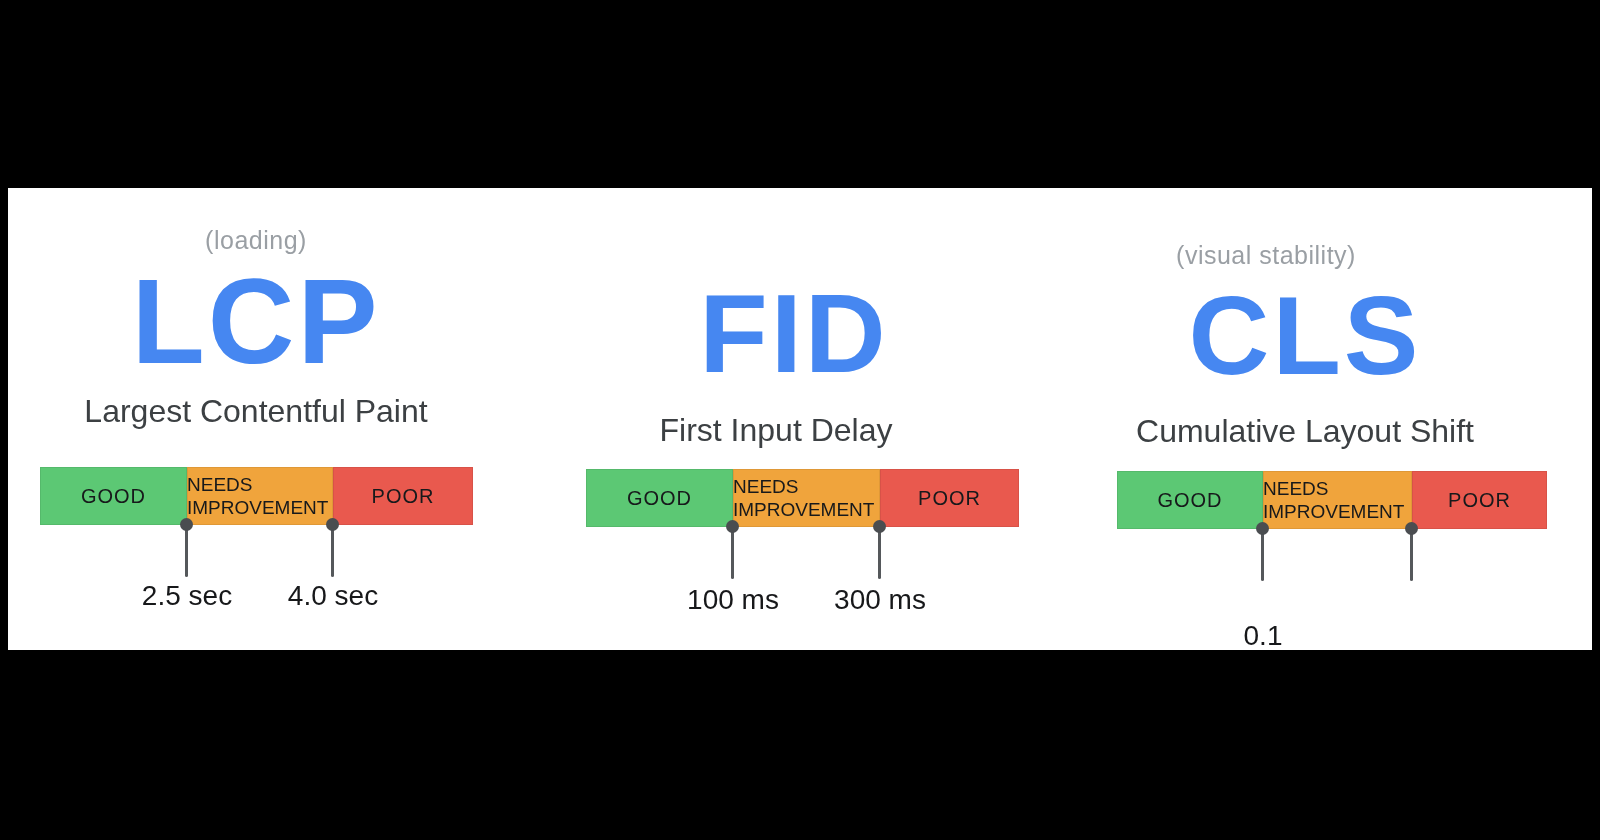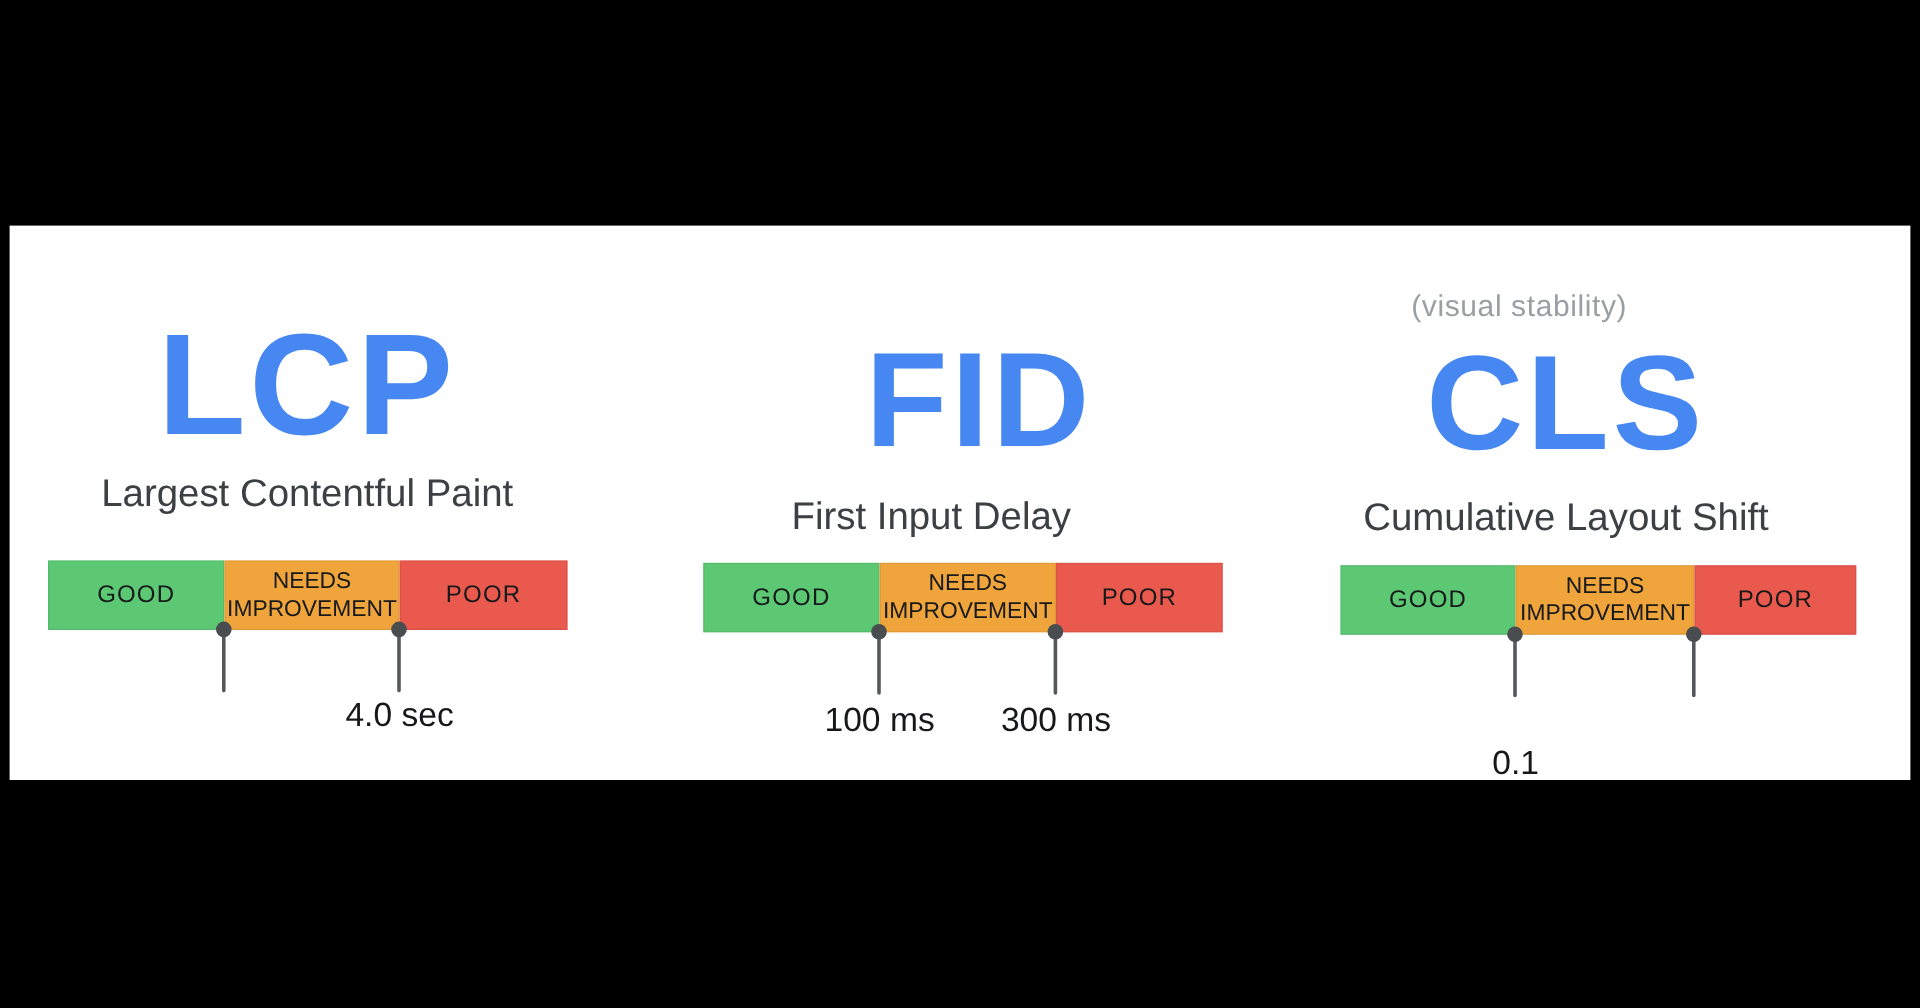--- a/index.html
+++ b/index.html
@@ -19,35 +19,35 @@
   .txt{position:absolute;text-align:center;}
   .tag{font-size:25px;line-height:30px;color:var(--category-gray,#9A9FA4);letter-spacing:0.5px;}
   .acronym{font-weight:bold;color:var(--accent-blue,#4687F1);}
   .fullname{font-size:32px;line-height:38px;color:var(--name-dark,#3C4043);}
 
   .m0 .tag{left:-2px;width:500px;top:37px;}
   .m1 .tag{left:530px;width:500px;top:51px;}
   .m2 .tag{left:1008px;width:500px;top:52px;}
 
   .m0 .acronym{left:-2px;width:500px;top:73px;font-size:120px;line-height:120px;letter-spacing:3px;}
-  .m1 .acronym{left:558px;width:500px;top:90px;font-size:112px;line-height:112px;letter-spacing:3px;}
+  .m1 .acronym{left:536px;width:500px;top:90px;font-size:112px;line-height:112px;letter-spacing:3px;}
   .m2 .acronym{left:1047px;width:500px;top:92px;font-size:112px;line-height:112px;letter-spacing:3px;}
 
   .m0 .fullname{left:-2px;width:500px;top:204px;}
   .m1 .fullname{left:518px;width:500px;top:223px;}
   .m2 .fullname{left:1047px;width:500px;top:224px;}
 
   .bar{position:absolute;display:flex;height:58px;}
   .m0 .bar{left:32px;top:279px;width:433px;}
   .m1 .bar{left:578px;top:281px;width:433px;}
   .m2 .bar{left:1109px;top:283px;width:430px;}
 
   .seg{
     display:flex;align-items:center;justify-content:center;
-    text-align:center;font-weight:500;color:#17191B;
+    text-align:left;font-weight:500;color:#17191B;
     box-shadow:inset 0 0 0 1px rgba(0,0,0,0.07);
   }
   .seg.good{background:var(--good-green,#5CC874);font-size:20px;letter-spacing:1px;}
   .seg.needs{background:var(--needs-orange,#F0A43C);font-size:19px;line-height:23px;padding:0 0;box-sizing:border-box;}
   .seg.poor{background:var(--poor-red,#E9594E);font-size:20px;letter-spacing:1px;}
 
   .m0 .seg.good{width:147px;}.m0 .seg.needs{width:146px;}.m0 .seg.poor{width:140px;}
   .m1 .seg.good{width:147px;}.m1 .seg.needs{width:147px;}.m1 .seg.poor{width:139px;}
   .m2 .seg.good{width:146px;}.m2 .seg.needs{width:149px;}.m2 .seg.poor{width:135px;}
 
@@ -66,31 +66,33 @@
   .m2 .stem.s0{left:1253px;top:341px;} .m2 .stem.s1{left:1402px;top:341px;}
   .m2 .dot.d0{left:1248px;top:334px;}  .m2 .dot.d1{left:1397px;top:334px;}
   .m2 .thr.t0{left:1145px;top:398px;margin-top:33px;}  .m2 .thr.t1{left:1294px;top:398px;}
 </style>
 </head>
 <body>
 
 <div id="panel">
 
   <section class="metric m0">
+    <div class="txt tag">(loading)</div>
     <div class="txt acronym">LCP</div>
     <div class="txt fullname">Largest Contentful Paint</div>
     <div class="bar">
       <div class="seg good">GOOD</div>
       <div class="seg needs">NEEDS IMPROVEMENT</div>
       <div class="seg poor">POOR</div>
     </div>
     <div class="stem s0"></div>
     <div class="stem s1"></div>
     <div class="dot d0"></div>
     <div class="dot d1"></div>
+    <div class="thr t0">2.5 sec</div>
     <div class="thr t1">4.0 sec</div>
   </section>
 
   <section class="metric m1">
     <div class="txt acronym">FID</div>
     <div class="txt fullname">First Input Delay</div>
     <div class="bar">
       <div class="seg good">GOOD</div>
       <div class="seg needs">NEEDS IMPROVEMENT</div>
       <div class="seg poor">POOR</div>

